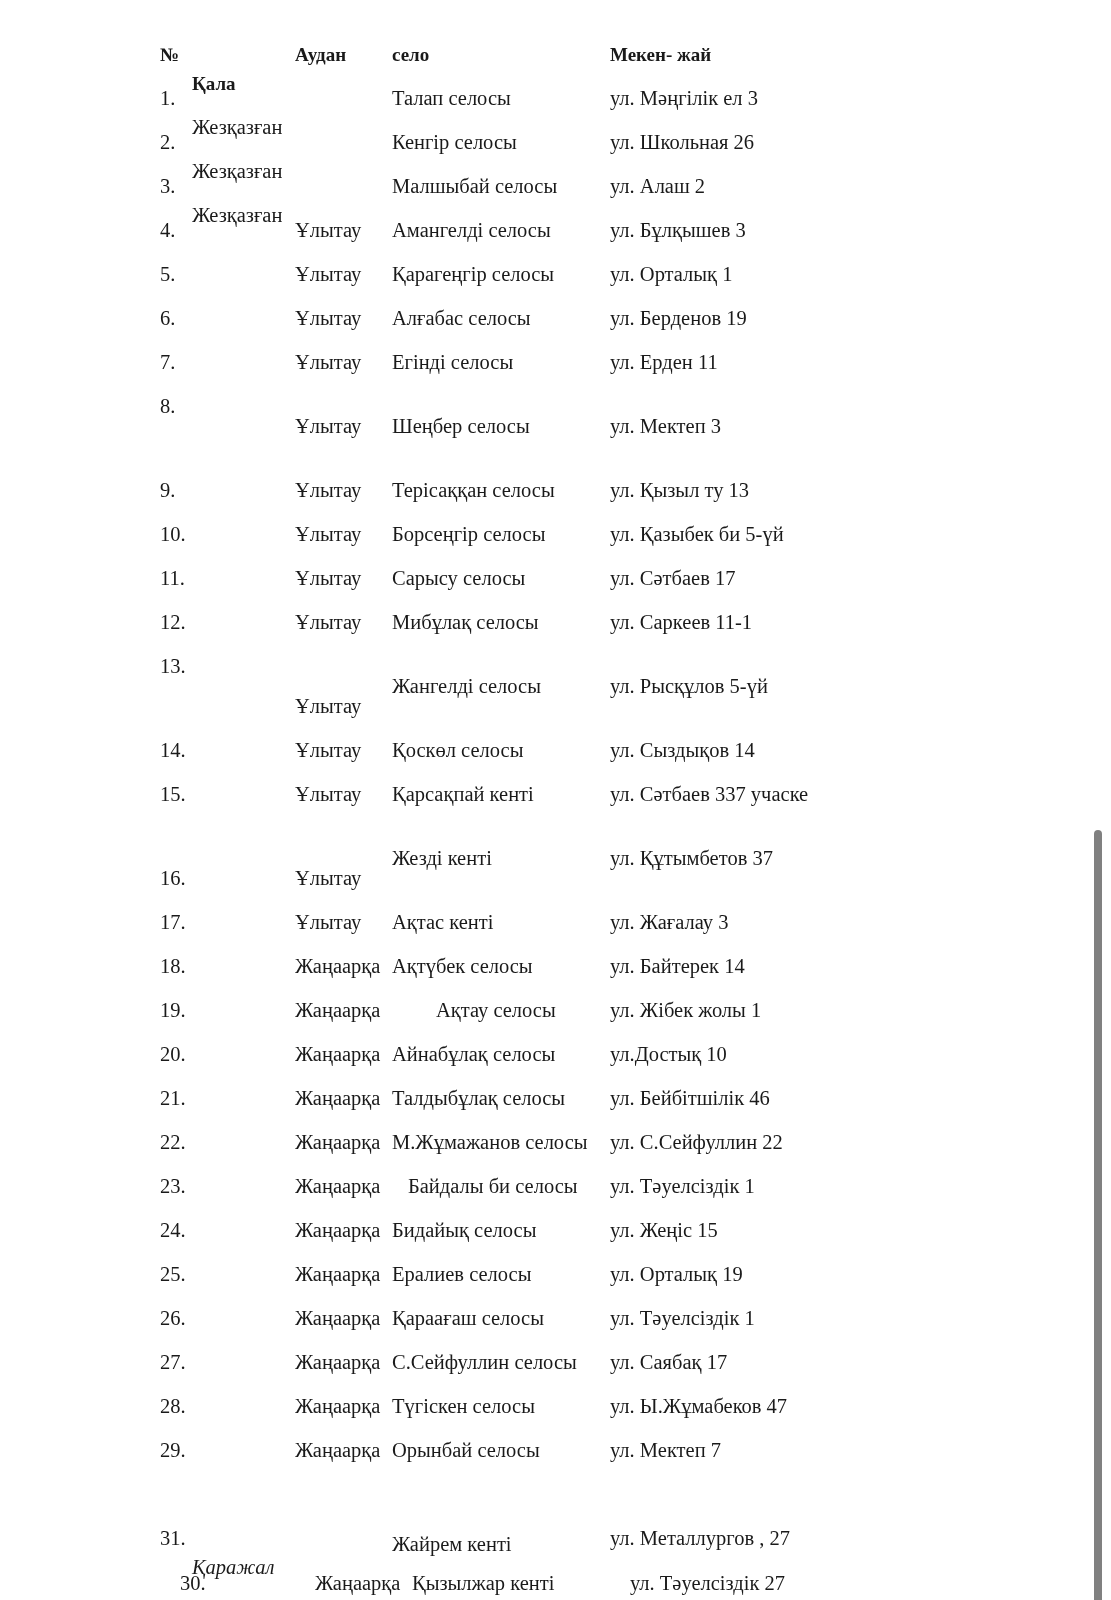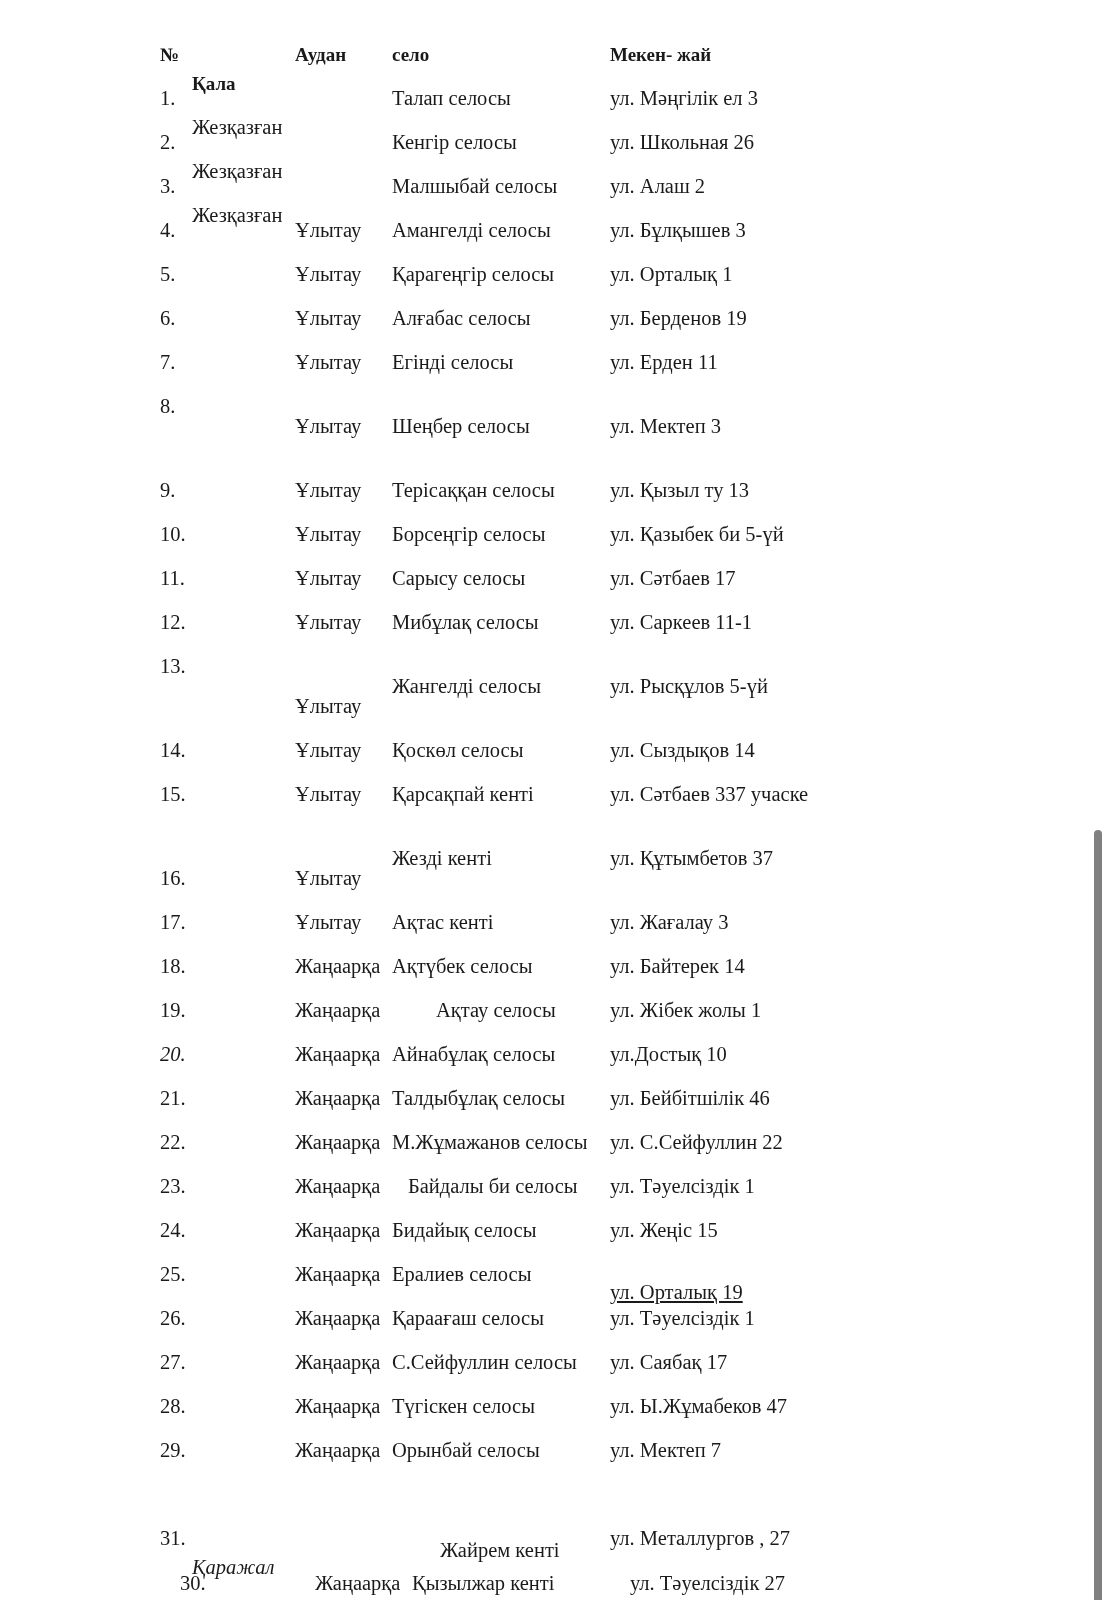--- a/index.html
+++ b/index.html
@@ -163,21 +163,21 @@
         <span class="cell addr" style="top: 0px;">ул.  Байтерек 14</span>
       </div>
       <div class="row" style="top: 998px;">
         <span class="cell num" style="top: 0px;">19.</span>
         <span class="cell city" style="top: 0px;"></span>
         <span class="cell dist" style="top: 0px;">Жаңаарқа</span>
         <span class="cell vil" style="top: 0px; margin-left: 44px;">Ақтау селосы</span>
         <span class="cell addr" style="top: 0px;">ул.  Жібек жолы 1</span>
       </div>
       <div class="row" style="top: 1042px;">
-        <span class="cell num" style="top: 0px; font-style: italic;">20.</span>
+        <span class="cell num" style="top: 0px;">20.</span>
         <span class="cell city" style="top: 0px;"></span>
         <span class="cell dist" style="top: 0px;">Жаңаарқа</span>
         <span class="cell vil" style="top: 0px;">Айнабұлақ селосы</span>
         <span class="cell addr" style="top: 0px;">ул.Достық 10</span>
       </div>
       <div class="row" style="top: 1086px;">
         <span class="cell num" style="top: 0px;">21.</span>
         <span class="cell city" style="top: 0px;"></span>
         <span class="cell dist" style="top: 0px;">Жаңаарқа</span>
         <span class="cell vil" style="top: 0px;">Талдыбұлақ селосы</span>
@@ -202,21 +202,21 @@
         <span class="cell city" style="top: 0px;"></span>
         <span class="cell dist" style="top: 0px;">Жаңаарқа</span>
         <span class="cell vil" style="top: 0px;">Бидайық селосы</span>
         <span class="cell addr" style="top: 0px;">ул.  Жеңіс 15</span>
       </div>
       <div class="row" style="top: 1262px;">
         <span class="cell num" style="top: 0px;">25.</span>
         <span class="cell city" style="top: 0px;"></span>
         <span class="cell dist" style="top: 0px;">Жаңаарқа</span>
         <span class="cell vil" style="top: 0px;">Ералиев селосы</span>
-        <span class="cell addr" style="top: 18px; text-decoration: underline;">ул. Орталық 19</span>
+        <span class="cell addr" style="top: 0px;">ул. Орталық 19</span>
       </div>
       <div class="row" style="top: 1306px;">
         <span class="cell num" style="top: 0px;">26.</span>
         <span class="cell city" style="top: 0px;"></span>
         <span class="cell dist" style="top: 0px;">Жаңаарқа</span>
         <span class="cell vil" style="top: 0px;">Қараағаш селосы</span>
         <span class="cell addr" style="top: 0px;">ул. Тәуелсіздік 1</span>
       </div>
       <div class="row" style="top: 1350px;">
         <span class="cell num" style="top: 0px;">27.</span>
@@ -243,19 +243,19 @@
         <span class="cell num" style="top: 0px;">30.</span>
         <span class="cell city" style="top: 0px;"></span>
         <span class="cell dist" style="top: 0px;">Жаңаарқа</span>
         <span class="cell vil" style="top: 0px;">Қызылжар кенті</span>
         <span class="cell addr" style="top: 0px;">ул. Тәуелсіздік 27</span>
       </div>
       <div class="row" style="top: 1526px;">
         <span class="cell num" style="top: 0px;">31.</span>
         <span class="cell city" style="top: 0px; font-style: italic;">Қаражал</span>
         <span class="cell dist" style="top: 0px;"></span>
-        <span class="cell vil" style="top: 12px; margin-left: 48px;">Жайрем кенті</span>
+        <span class="cell vil" style="top: 6px;">Жайрем кенті</span>
         <span class="cell addr" style="top: 0px;">ул. Металлургов , 27</span>
       </div>
     </div>
 
   <div class="scrollbar"></div>
 </div>
 
 </body></html>

